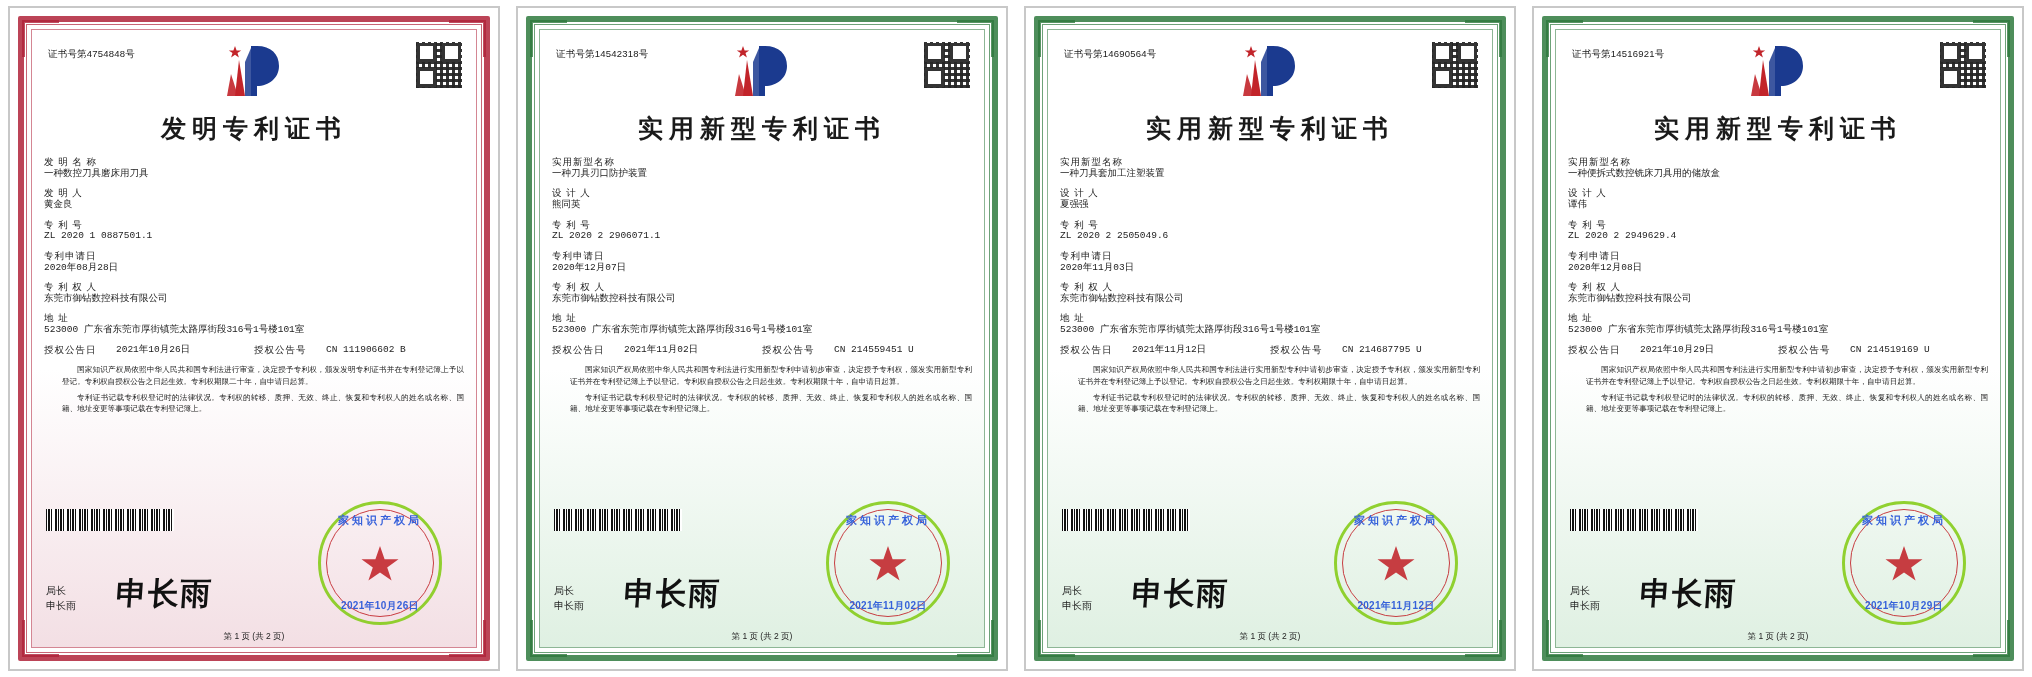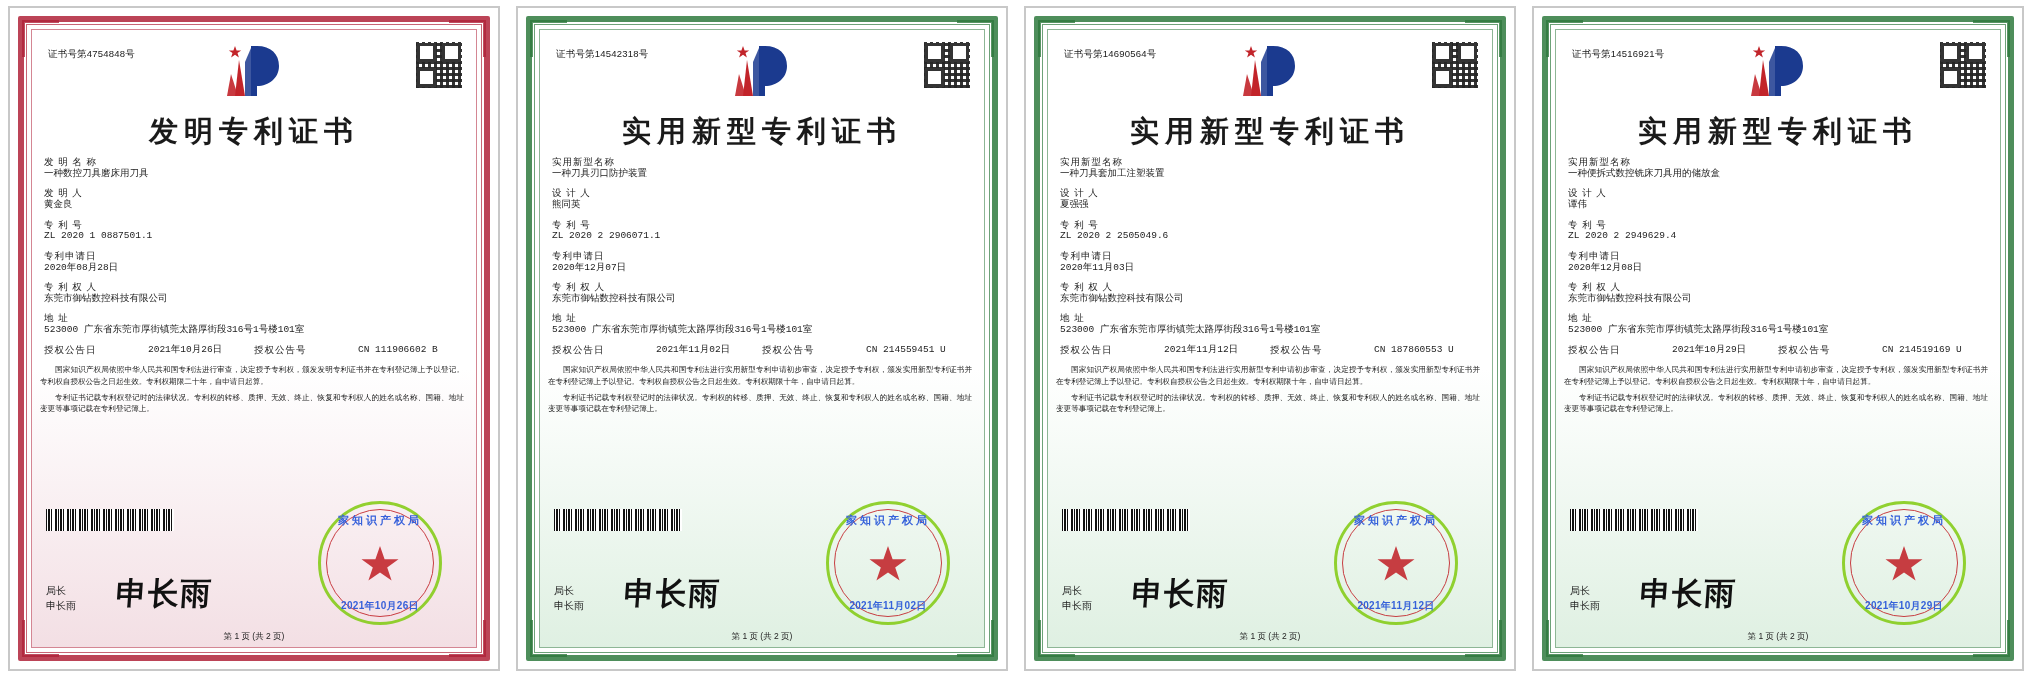--- a/index.html
+++ b/index.html
@@ -122,21 +122,21 @@
     top: 6px;
     width: 86px;
     height: 62px;
   }
   .title {
     position: absolute;
     left: 0; right: 0;
     top: 78px;
     text-align: center;
     font-family: "Liberation Serif", serif;
-    font-size: 29px;
+    font-size: 25px;
     font-weight: bold;
     letter-spacing: 6px;
     color: #1a1a1a;
   }
   .fields {
     position: absolute;
     left: 6px;
     right: 6px;
     top: 122px;
     font-size: 9.5px;
@@ -158,25 +158,25 @@
   .val {
     flex: 1;
     word-break: break-all;
     font-family: Liberation Mono, monospace;
   }
   .row-split {
     display: flex;
     align-items: flex-start;
     margin-bottom: 7.5px;
   }
-  .half { display: flex; flex: 1; gap: 32px; }
+  .half { display: flex; flex: 1; }
   .half .lbl { width: 72px; }
   .legal {
     position: absolute;
-    left: 2px;
+    left: 24px;
     right: 6px;
     top: 330px;
     font-size: 7.6px;
     line-height: 1.55;
     color: #222;
     text-align: justify;
   }
   .legal p { margin: 0 0 4px 0; text-indent: 15px; }
   .barcode {
     position: absolute;
@@ -482,21 +482,21 @@
               <div class="lbl">地      址</div>
               <div class="val">523000  广东省东莞市厚街镇莞太路厚街段316号1号楼101室</div>
             </div>
             <div class="row-split">
               <div class="half">
                 <div class="lbl">授权公告日</div>
                 <div class="val">2021年11月12日</div>
               </div>
               <div class="half">
                 <div class="lbl">授权公告号</div>
-                <div class="val">CN 187860553 U</div>
+                <div class="val">CN 214687795 U</div>
               </div>
             </div>
           </div>
           <div class="legal">
             <p>国家知识产权局依照中华人民共和国专利法进行实用新型专利申请初步审查，决定授予专利权，颁发实用新型专利证书并在专利登记簿上予以登记。专利权自授权公告之日起生效。专利权期限十年，自申请日起算。</p>
             <p>专利证书记载专利权登记时的法律状况。专利权的转移、质押、无效、终止、恢复和专利权人的姓名或名称、国籍、地址变更等事项记载在专利登记簿上。</p>
           </div>
           <div class="barcode"></div>
           <div class="sign-block">
             <div>局长</div>

